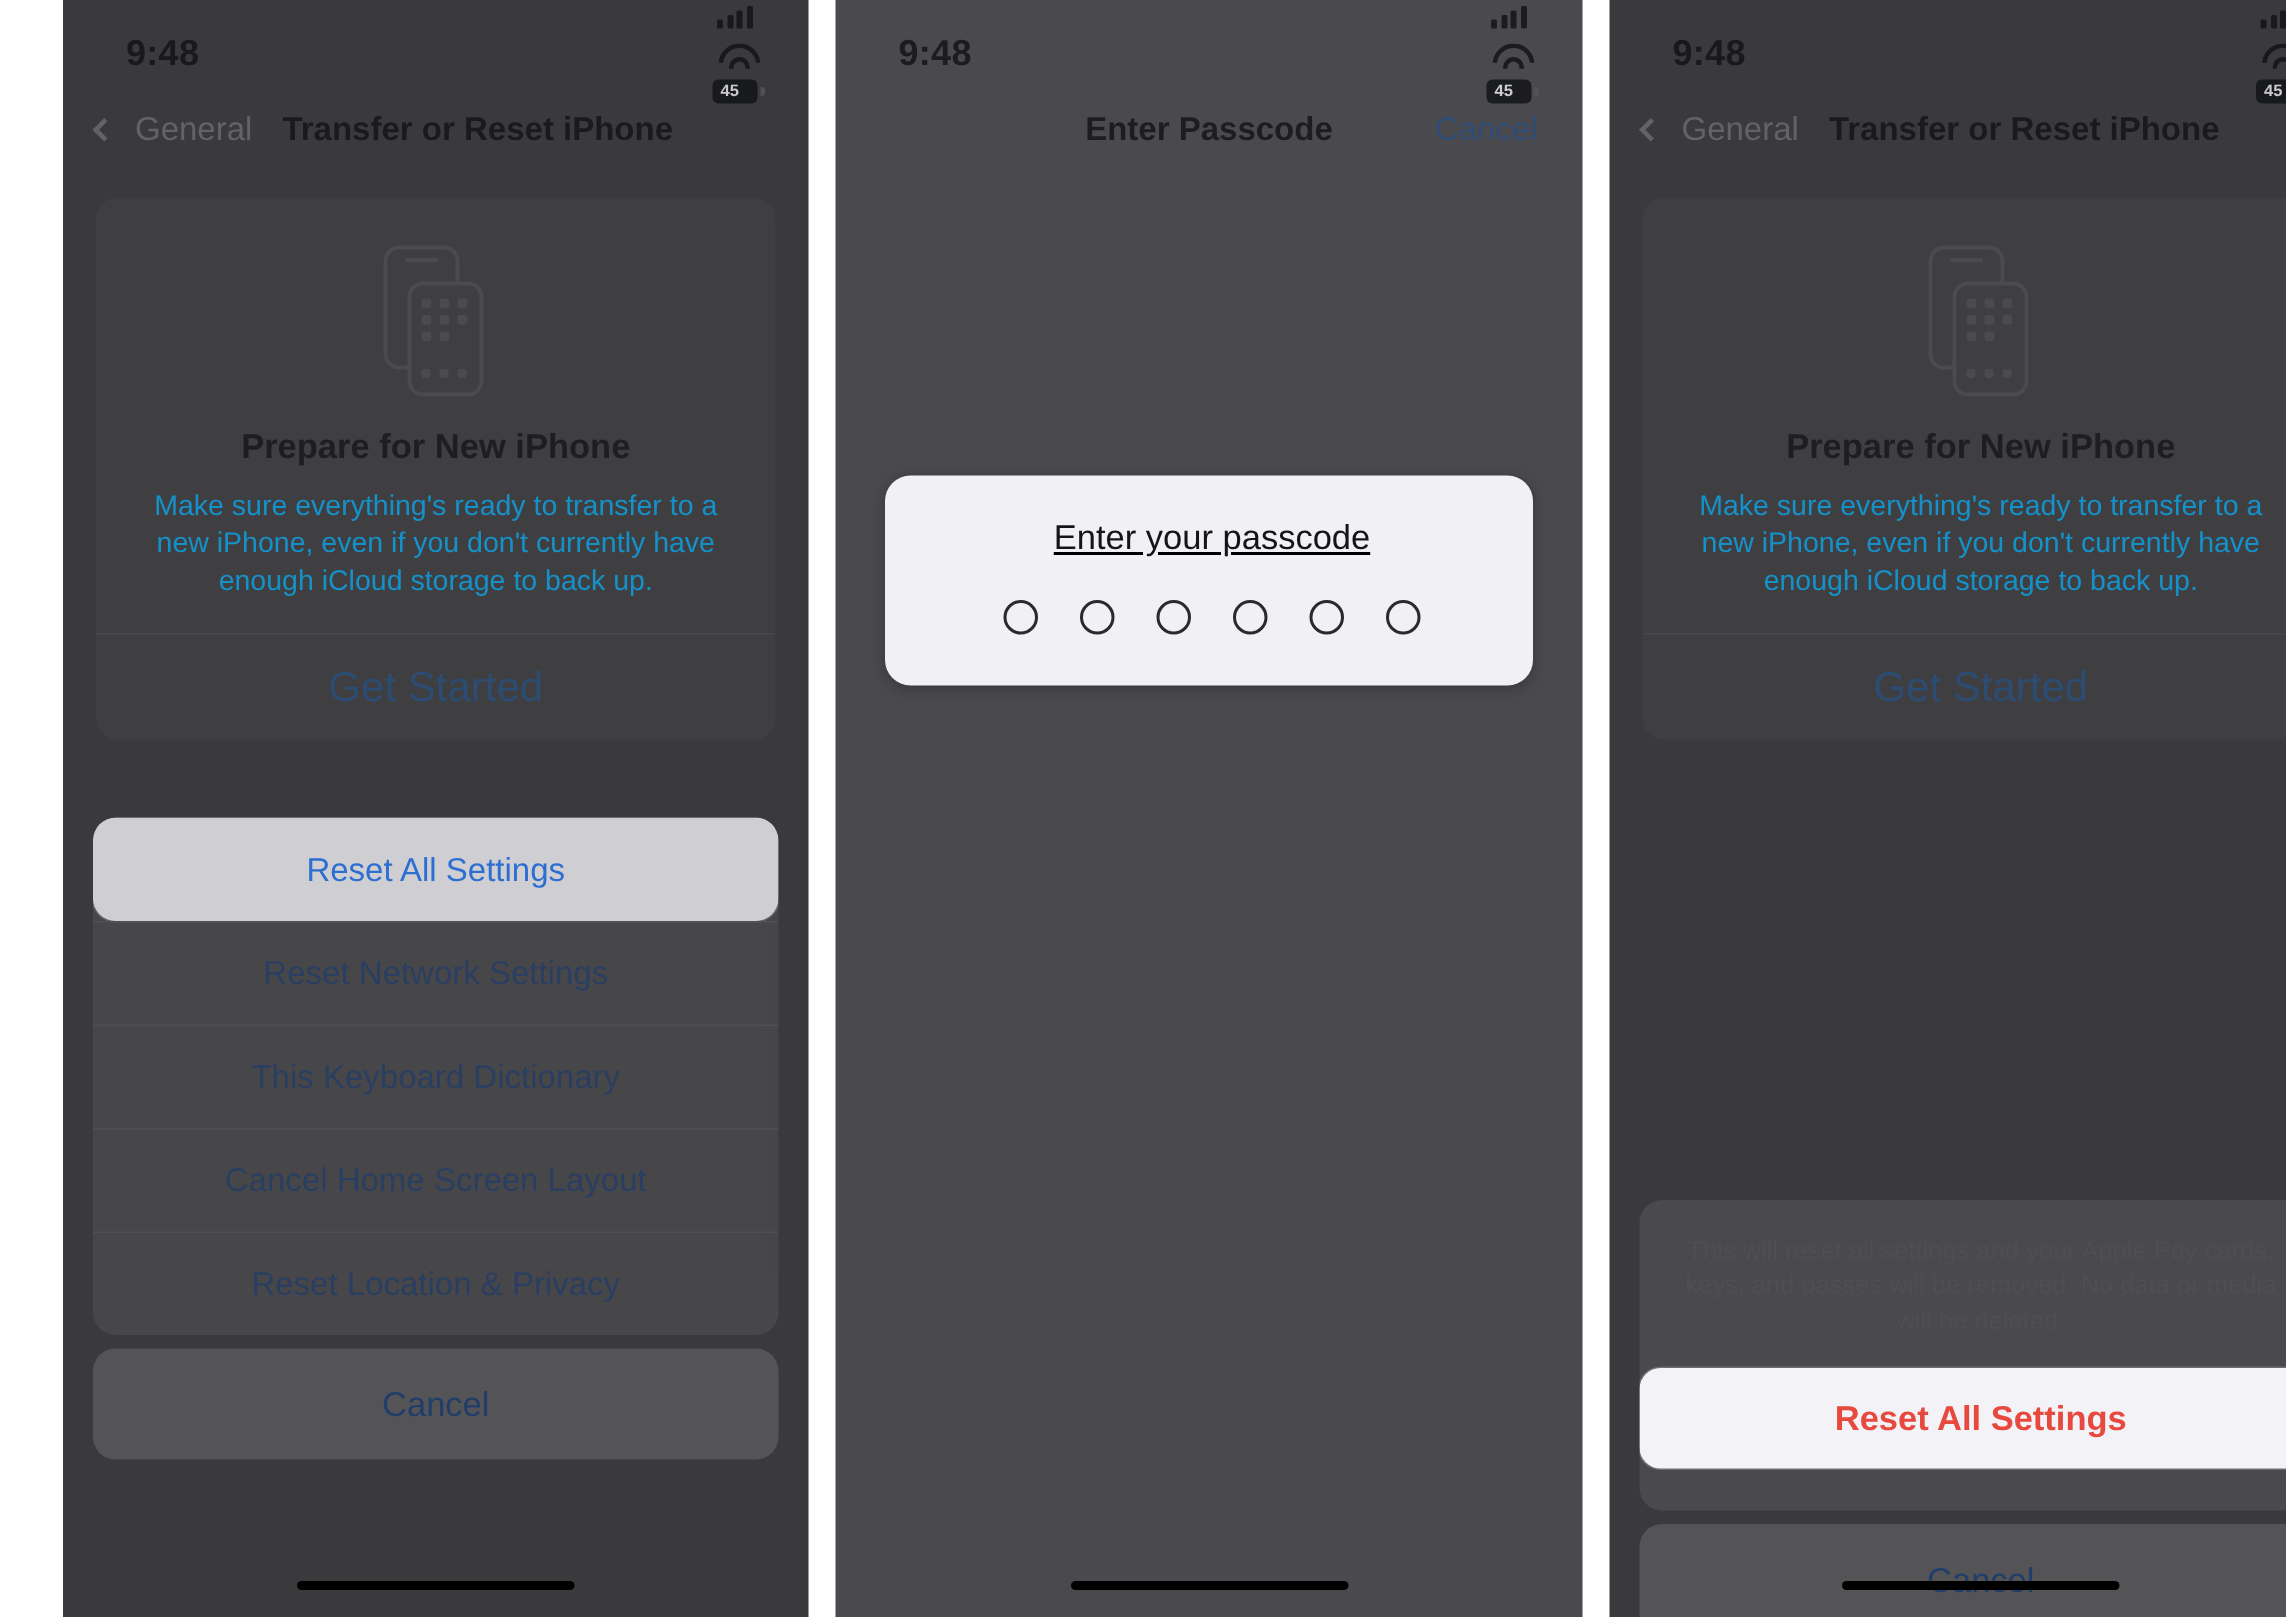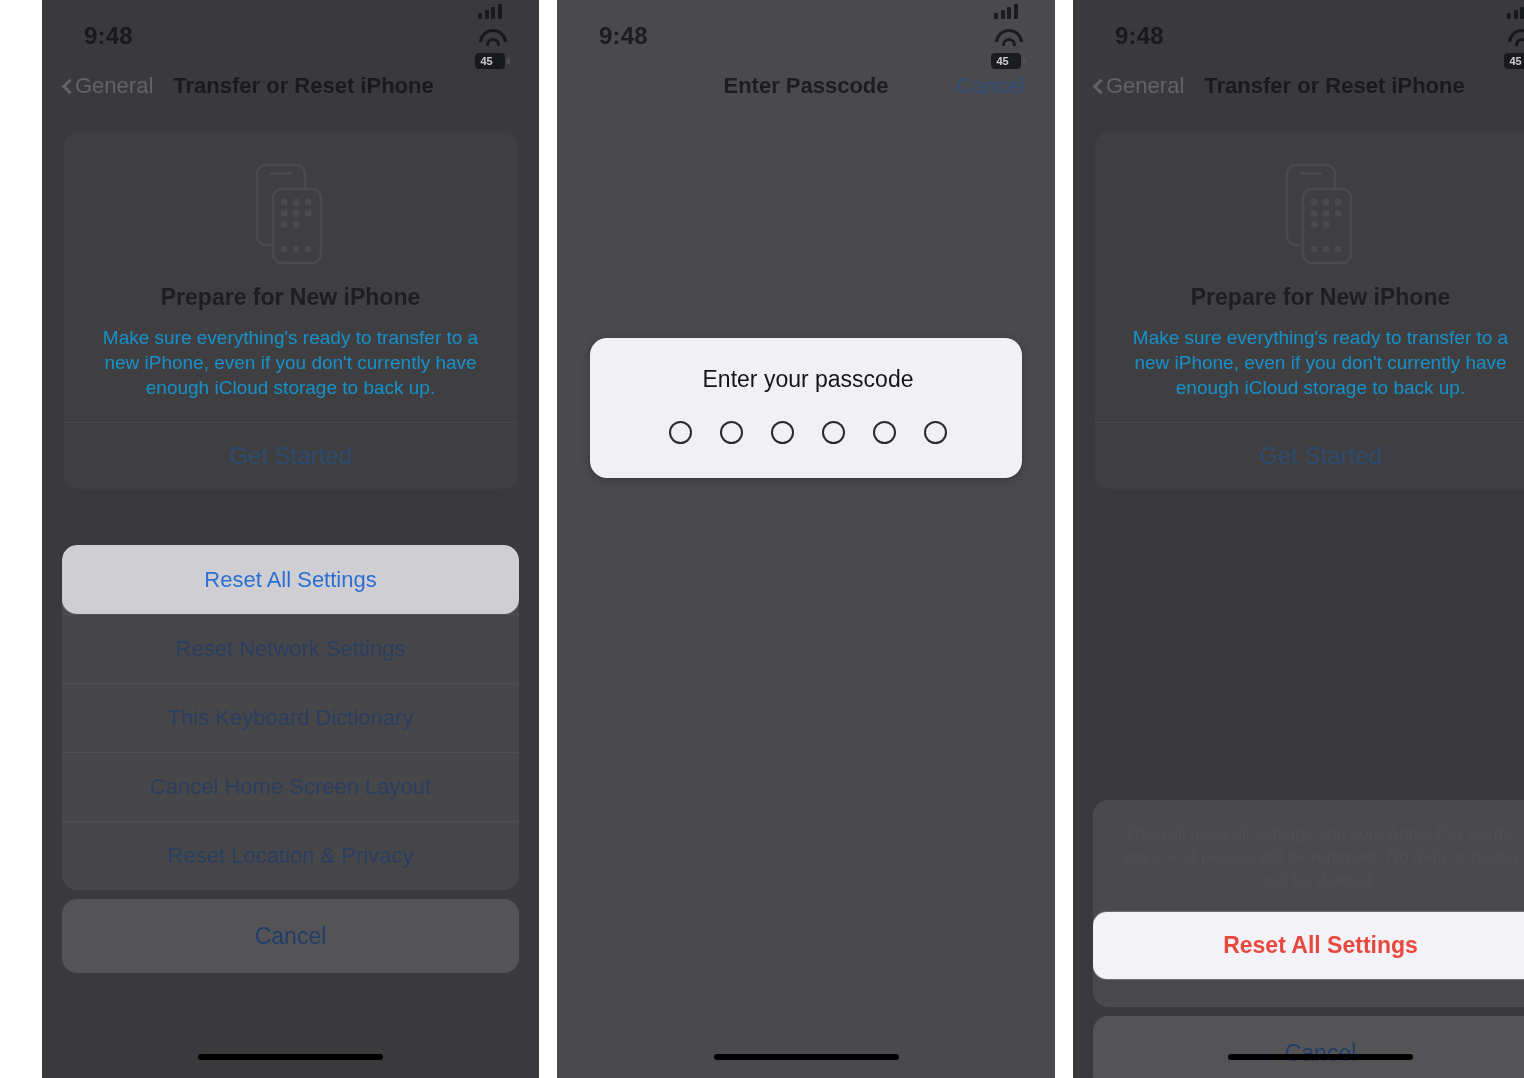--- a/index.html
+++ b/index.html
@@ -81,21 +81,21 @@
   }
 
   
   .navbar {
     height: 56px;
     display: flex; align-items: center;
     padding: 0 20px;
     position: relative;
   }
   .nav-back {
-    display: flex; align-items: center; gap: 0;
+    display: flex; align-items: center; gap: 15px;
     color: #6c6c70; font-size: 22px;
     cursor: pointer;
   }
   .chev {
     display: inline-block; width: 11px; height: 11px;
     border-left: 3px solid #6c6c70;
     border-bottom: 3px solid #6c6c70;
     transform: rotate(45deg);
     margin-left: 2px;
   }
@@ -134,21 +134,21 @@
   }
   .card-desc {
     text-align: center;
     font-size: 19px; line-height: 1.32;
     color: #0ea5e9;
     padding: 14px 30px 22px 30px;
   }
   .card-sep { height: 1px; background: #4c4c50; }
   .card-action {
     text-align: center;
-    font-size: 24px;
+    font-size: 28px;
     color: #29507f;
     padding: 19px 0 19px 0;
     cursor: pointer;
   }
 
   
   .sheet {
     position: absolute; left: 20px; right: 20px;
   }
   .sheet-group {
@@ -208,25 +208,26 @@
   .confirm-ghost {
     height: 28px;
     display: flex; align-items: center; justify-content: center;
     font-size: 22px; color: #434346;
     overflow: hidden;
   }
 
   
   .passcode-dialog {
     position: absolute;
-    left: 33px; right: 33px; top: 338px;
+    left: 33px; right: 33px; top: 317px;
     background: #f1f0f5;
     border-radius: 17px;
     padding: 28px 0 34px 4px;
     box-shadow: 0 2px 10px rgba(0,0,0,0.25);
+    text-decoration: underline;
   }
   .passcode-label {
     text-align: center;
     font-size: 23px;
     color: #151518;
   }
   .passcode-dots {
     display: flex; justify-content: center; gap: 28px;
     margin-top: 28px;
   }

